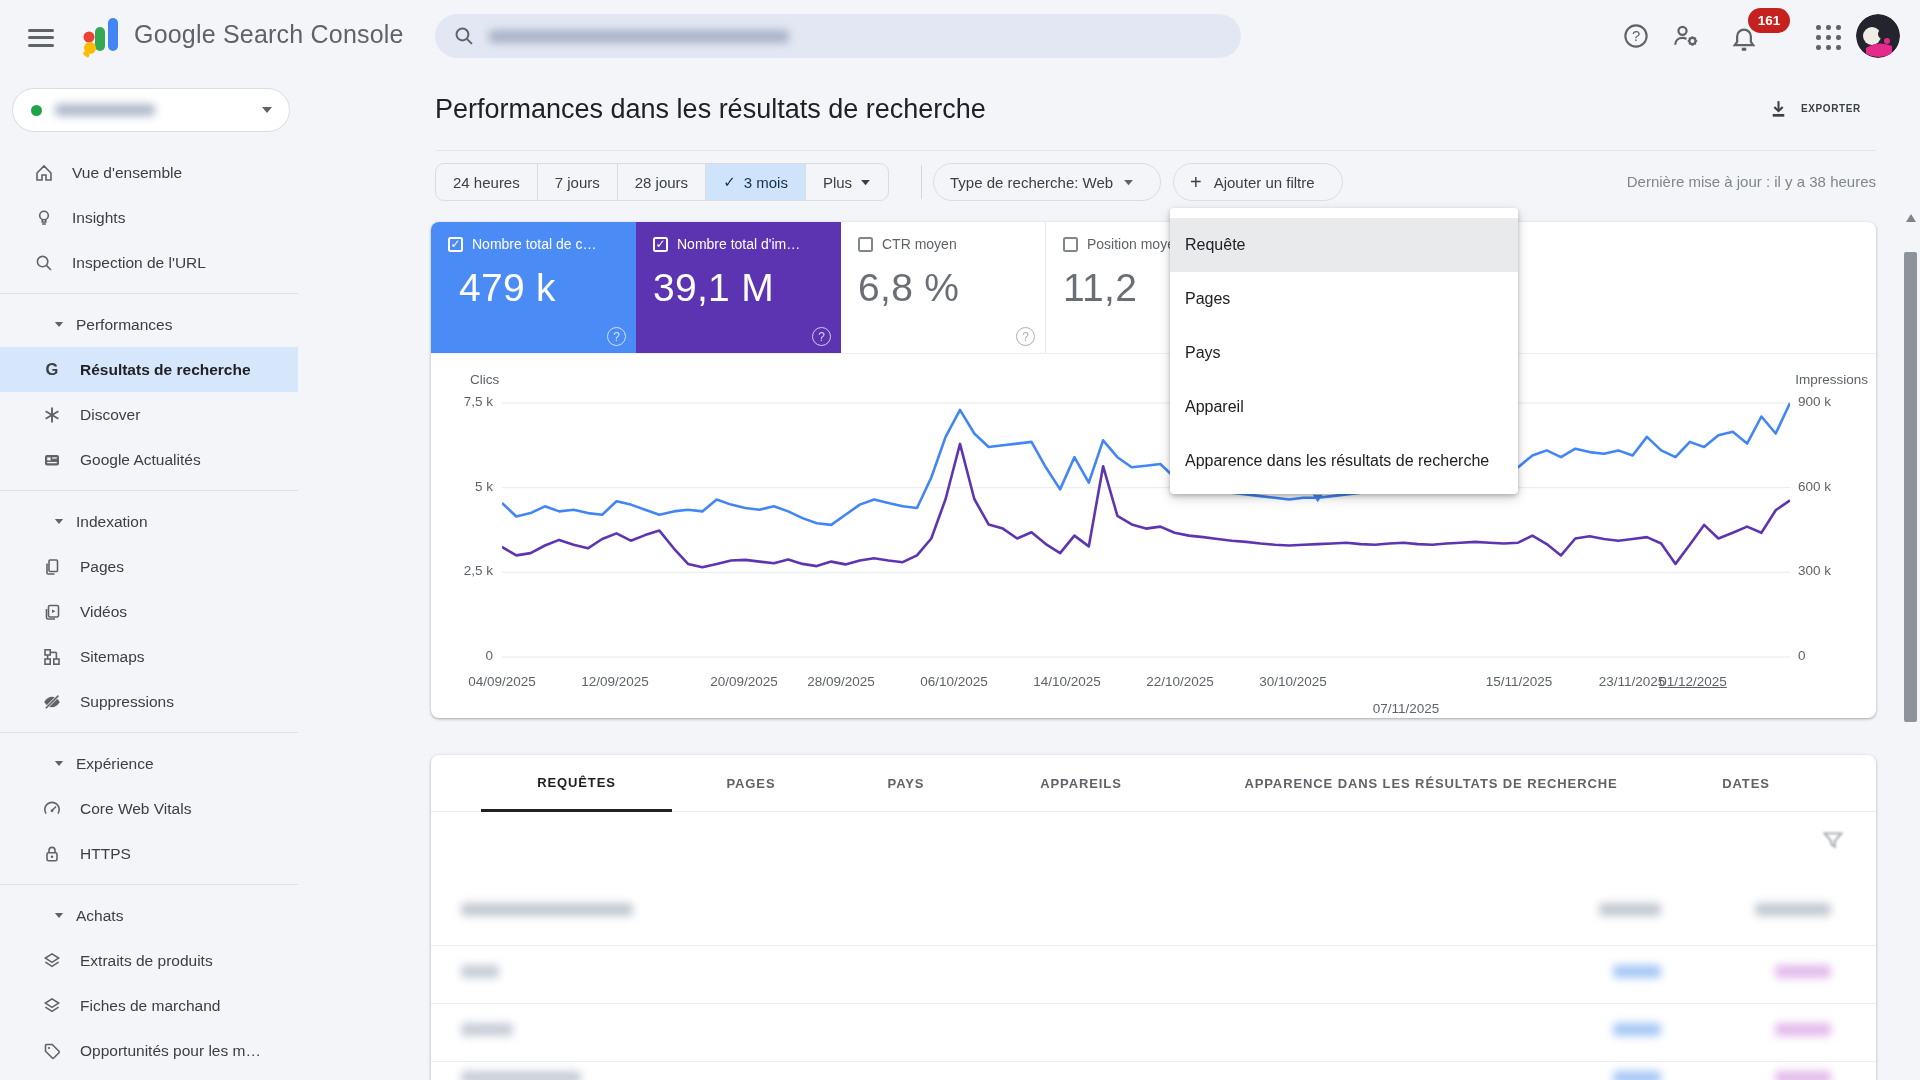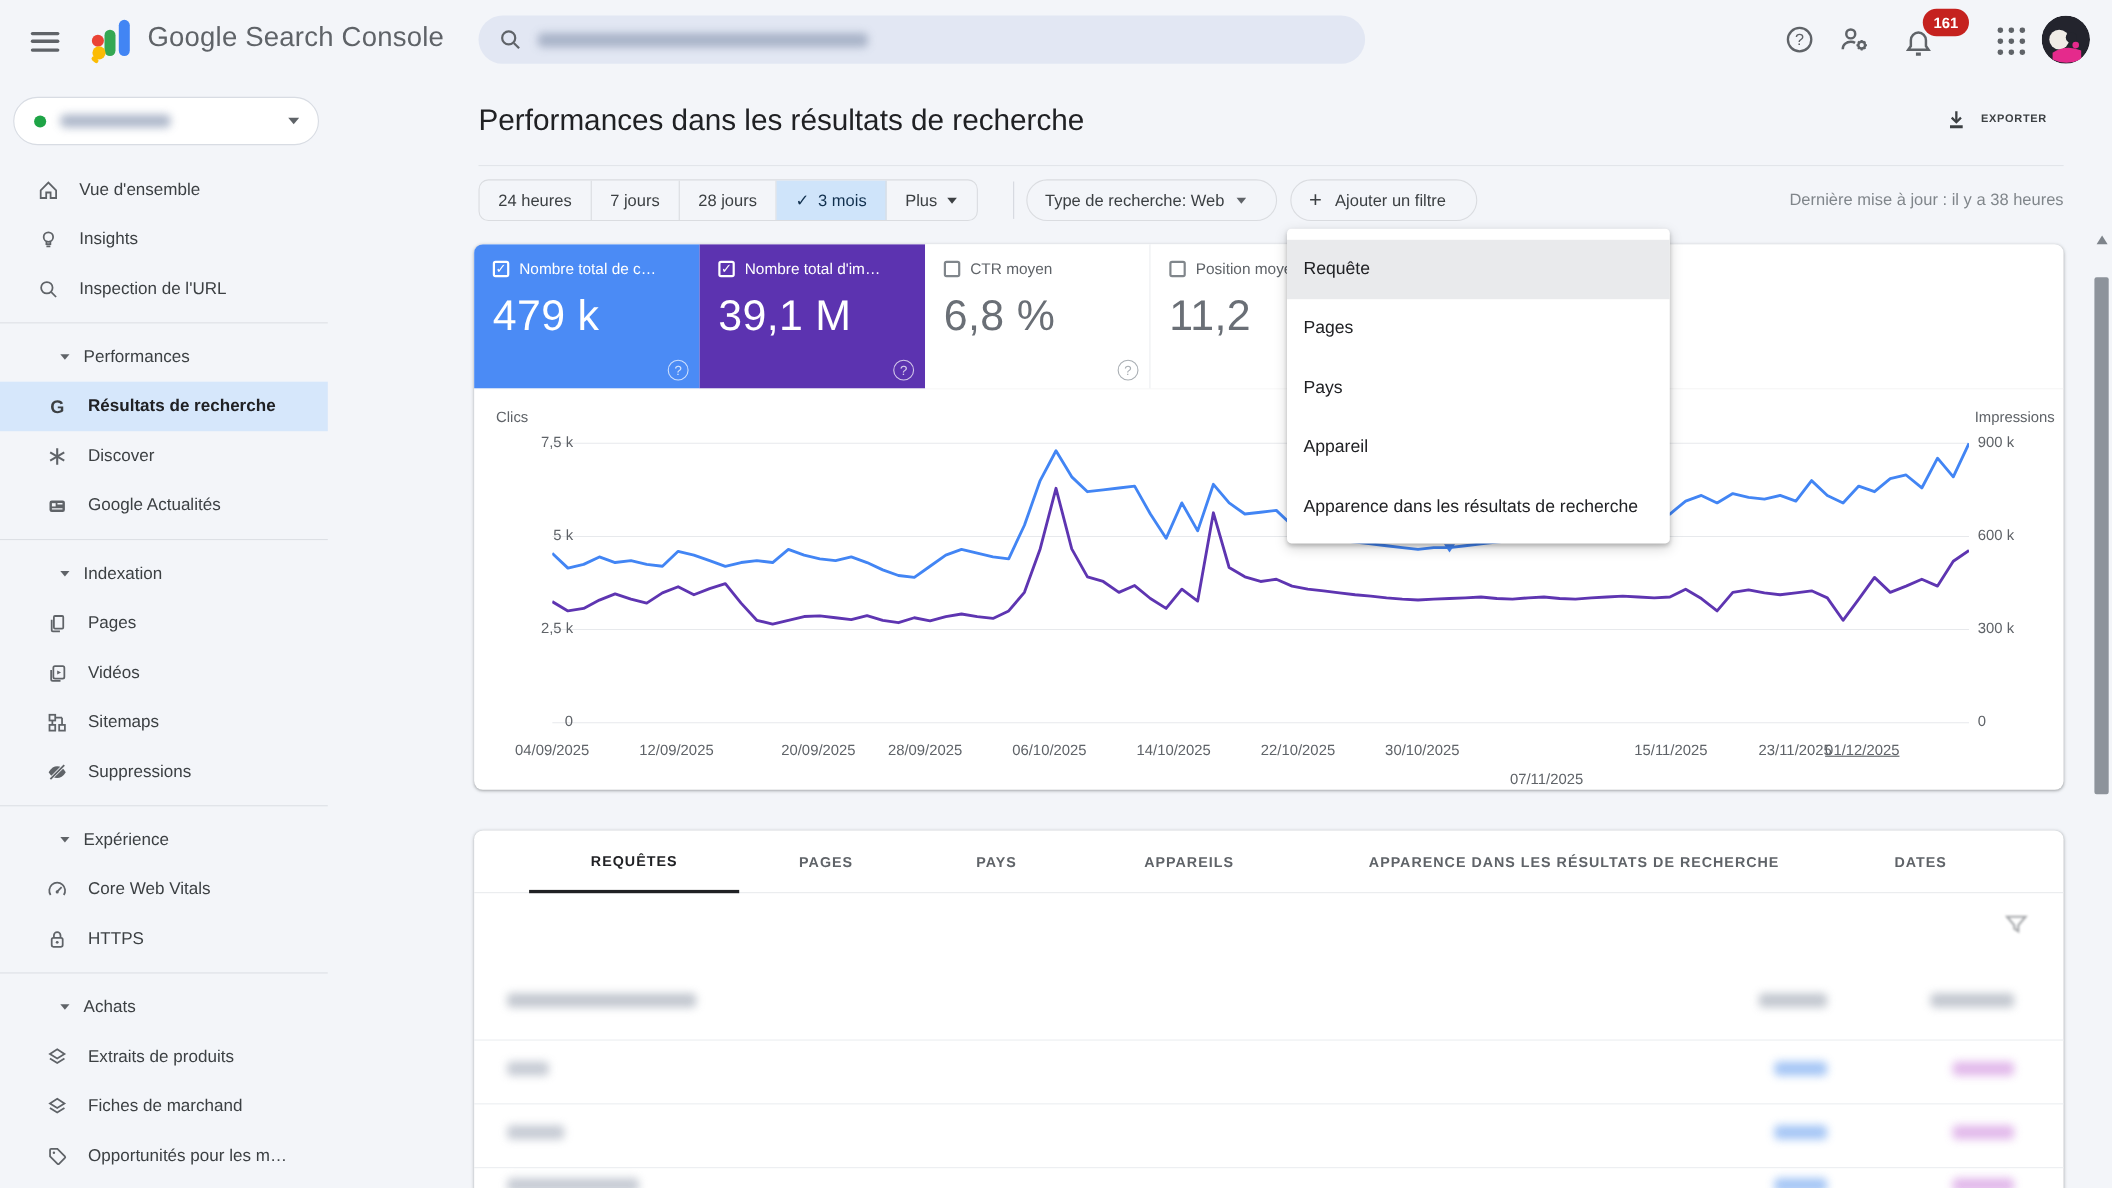--- a/index.html
+++ b/index.html
@@ -61,21 +61,21 @@
   .cards { position:absolute; left:0; top:0; width:1445px; height:132px; border-radius:8px 8px 0 0; overflow:hidden; border-bottom:1px solid #efefef; }
   .card { position:absolute; top:0; width:205px; height:132px; padding:14px 14px 10px 17px; cursor:pointer; }
   .card .row1 { display:flex; align-items:center; gap:9px; font-size:14px; white-space:nowrap; }
   .cbox { width:15px; height:15px; border:2px solid; border-radius:2.5px; flex:none; display:flex; align-items:center; justify-content:center; font-size:12px; line-height:1; }
   .card .val { font-size:39px; margin-top:14px; letter-spacing:.3px; }
   .card .help { position:absolute; right:10px; bottom:8px; width:19px; height:19px; border:1.6px solid; border-radius:50%; font-size:12px; display:flex; align-items:center; justify-content:center; opacity:.85; }
   .card.white { border-right:1px solid #e8eaed; }
 
   .axis-title { position:absolute; font-size:13.5px; color:#5f6368; }
   .axis-tick { position:absolute; font-size:13.5px; color:#5f6368; }
-  .axis-tick.left { left:0; width:62px; text-align:right;margin-left:28px; }
+  .axis-tick.left { left:0; width:62px; text-align:right; }
   .axis-tick.right { left:1367px; width:70px; text-align:left; }
   .x-label { position:absolute; top:452px; width:110px; text-align:center; font-size:13.5px; color:#5f6368; }
   .chart-svg { position:absolute; left:71px; top:163px; }
 
   
   .dropdown { position:absolute; left:1170px; top:208px; width:348px; background:#fff; border-radius:4px; box-shadow:0 2px 4px rgba(0,0,0,.2),0 4px 12px rgba(0,0,0,.18); z-index:60; padding:10px 0 6px; }
   .dd-item { height:54px; display:flex; align-items:center; padding-left:15px; font-size:16px; color:#202124; cursor:pointer; white-space:nowrap; }
   .dd-item.hover { background:#e9eaec; }
 
   
@@ -421,21 +421,21 @@
       <div class="last-update">Dernière mise à jour : il y a 38 heures</div>
     </div>
 
     <div class="panel chart-panel">
       <div class="cards">
           <div class="card" style="left: 0px; background: rgb(75, 139, 245);">
             <div class="row1" style="color: rgb(255, 255, 255);">
               <div class="cbox" style="border-color: rgb(255, 255, 255); color: rgb(255, 255, 255);">✓</div>
               <div>Nombre total de c…</div>
             </div>
-            <div class="val" style="color: rgb(255, 255, 255);">479 k</div>
+            <div class="val" style="color: rgb(255, 255, 255); margin-left: 11px;">479 k</div>
             <div class="help" style="border-color: rgba(255, 255, 255, 0.85); color: rgba(255, 255, 255, 0.9);">?</div>
           </div>
           <div class="card" style="left: 205px; background: rgb(92, 51, 176);">
             <div class="row1" style="color: rgb(255, 255, 255);">
               <div class="cbox" style="border-color: rgb(255, 255, 255); color: rgb(255, 255, 255);">✓</div>
               <div>Nombre total d'im…</div>
             </div>
             <div class="val" style="color: rgb(255, 255, 255);">39,1 M</div>
             <div class="help" style="border-color: rgba(255, 255, 255, 0.85); color: rgba(255, 255, 255, 0.9);">?</div>
           </div>
@@ -449,21 +449,21 @@
           </div>
           <div class="card white" style="left: 615px; background: rgb(255, 255, 255);">
             <div class="row1" style="color: rgb(95, 99, 104);">
               <div class="cbox" style="border-color: rgb(128, 134, 139); color: rgb(255, 255, 255);"></div>
               <div>Position moyenne</div>
             </div>
             <div class="val" style="color: rgb(106, 111, 118);">11,2</div>
             <div class="help" style="border-color: rgb(154, 160, 166); color: rgb(154, 160, 166);">?</div>
           </div>
         </div>
-      <div class="axis-title" style="left:20px;top:150px">Clics</div>
+      <div class="axis-title" style="left:39px;top:150px">Clics</div>
       <div class="axis-title" style="left:1340px;top:150px;width:97px;text-align:right">Impressions</div>
       <svg class="chart-svg" width="1288" height="280" viewBox="0 0 1288 280">
           <line x1="0" x2="1288" y1="272.0" y2="272.0" stroke="#e7e9ec" stroke-width="1"></line>
           <line x1="0" x2="1288" y1="187.3" y2="187.3" stroke="#e7e9ec" stroke-width="1"></line>
           <line x1="0" x2="1288" y1="102.7" y2="102.7" stroke="#e7e9ec" stroke-width="1"></line>
           <line x1="0" x2="1288" y1="18.0" y2="18.0" stroke="#e7e9ec" stroke-width="1"></line>
           <polyline points="0.0,161.9 14.3,170.4 28.6,168.1 42.9,160.5 57.2,154.9 71.6,159.7 85.9,163.3 100.2,154.0 114.5,148.4 128.8,155.7 143.1,150.1 157.4,145.6 171.7,163.3 186.0,178.9 200.4,182.3 214.7,178.9 229.0,175.5 243.3,174.9 257.6,176.6 271.9,178.3 286.2,174.6 300.5,178.9 314.8,181.1 329.2,176.6 343.5,179.4 357.8,175.5 372.1,173.2 386.4,175.5 400.7,177.2 415.0,170.4 429.3,153.5 443.6,114.0 458.0,58.9 472.3,114.0 486.6,139.4 500.9,143.6 515.2,153.5 529.5,147.3 543.8,159.1 558.1,168.1 572.4,150.6 586.8,161.4 601.1,81.2 615.4,130.9 629.7,139.4 644.0,143.6 658.3,141.6 672.6,147.8 686.9,150.6 701.2,152.1 715.6,154.0 729.9,155.7 744.2,156.9 758.5,158.5 772.8,159.7 787.1,160.5 801.4,159.7 815.7,159.1 830.0,158.5 844.4,157.7 858.7,159.1 873.0,159.7 887.3,158.5 901.6,157.7 915.9,159.1 930.2,159.7 944.5,158.5 958.8,157.7 973.2,156.9 987.5,157.7 1001.8,158.5 1016.1,157.7 1030.4,150.6 1044.7,159.1 1059.0,170.4 1073.3,153.5 1087.6,151.2 1102.0,154.0 1116.3,155.7 1130.6,154.0 1144.9,152.1 1159.2,158.5 1173.5,178.9 1187.8,159.7 1202.1,139.9 1216.4,153.5 1230.8,147.8 1245.1,141.6 1259.4,147.8 1273.7,125.2 1288.0,115.4" fill="none" stroke="#5e35b1" stroke-width="2.6" stroke-linejoin="round"></polyline>
           <polyline points="0.0,117.9 14.3,131.5 28.6,128.1 42.9,121.3 57.2,126.4 71.6,124.7 85.9,128.1 100.2,129.8 114.5,116.2 128.8,119.6 143.1,124.7 157.4,129.8 171.7,126.4 186.0,124.7 200.4,126.4 214.7,114.5 229.0,119.6 243.3,123.0 257.6,124.7 271.9,121.3 286.2,126.4 300.5,133.1 314.8,138.2 329.2,139.9 343.5,129.8 357.8,119.6 372.1,114.5 386.4,117.9 400.7,121.3 415.0,123.0 429.3,92.5 443.6,51.9 458.0,24.8 472.3,48.5 486.6,62.0 500.9,60.3 515.2,58.6 529.5,56.9 543.8,82.3 558.1,104.4 572.4,72.2 586.8,97.6 601.1,55.3 615.4,72.2 629.7,82.3 644.0,80.7 658.3,79.0 672.6,92.5 686.9,99.3 701.2,102.7 715.6,106.1 729.9,107.7 744.2,109.4 758.5,111.1 772.8,112.8 787.1,114.5 801.4,112.8 815.7,112.8 830.0,111.1 844.4,109.4 858.7,107.7 873.0,106.1 887.3,104.4 901.6,102.7 915.9,99.3 930.2,97.6 944.5,95.9 958.8,92.5 973.2,90.8 987.5,89.1 1001.8,85.7 1016.1,82.3 1030.4,70.5 1044.7,65.4 1059.0,72.2 1073.3,63.7 1087.6,67.1 1102.0,68.8 1116.3,65.4 1130.6,70.5 1144.9,51.9 1159.2,65.4 1173.5,72.2 1187.8,56.9 1202.1,62.0 1216.4,50.2 1230.8,46.8 1245.1,58.6 1259.4,31.5 1273.7,48.5 1288.0,18.0" fill="none" stroke="#4285f4" stroke-width="2.6" stroke-linejoin="round"></polyline>
           <polygon points="810.7333333333333,109.82666666666665 820.7333333333333,109.82666666666665 815.7333333333333,117.32666666666665" fill="#4285f4"></polygon>
         </svg>

